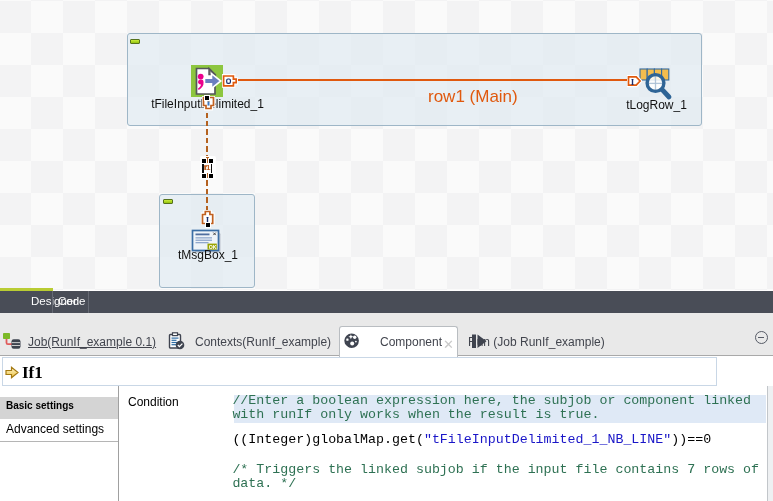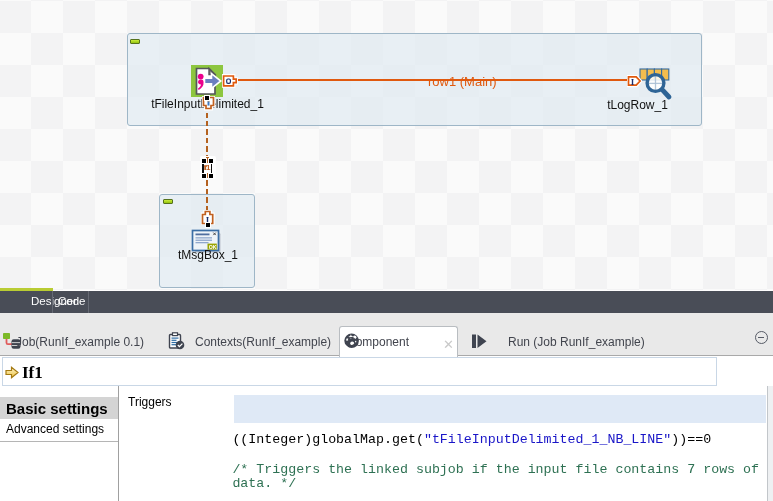--- a/index.html
+++ b/index.html
@@ -25,21 +25,21 @@
   border:1px solid #55711c;
   border-radius:1px;
 }
 .complabel { font-size:12px; color:#111; text-align:center; white-space:nowrap; }
 .handle { width:6px; height:6px; background:#000; border:1px solid #fff; z-index:7; }
 #dash1 {
   left:205.5px; top:87px; width:2.6px; height:126px;
   background:repeating-linear-gradient(180deg,#b4611f 0 5px,rgba(0,0,0,0) 5px 8.5px);
 }
 #mainline { left:235px; top:79px; width:393px; height:2px; background:#e0590e; }
-#rowlabel { left:398px; top:74px; width:67px; font-size:13px; color:#e0590e; white-space:nowrap;padding-left:30px; }
+#rowlabel { left:398px; top:87px; width:67px; font-size:17px; color:#e0590e; white-space:nowrap;padding-left:30px; }
 
 #greenstrip { left:0; top:288px; width:53px; height:3px; background:#b9cc33; }
 #darkbar { left:0; top:291px; width:773px; height:22px; background:#494d57; }
 #darkbar .tabsep { position:absolute; top:0; width:1px; height:22px; background:#666a74; }
 #darkbar .dtext { position:absolute; top:3.5px; font-size:11.5px; color:#fff; }
 
 #tabrow { left:0; top:313px; width:773px; height:43px; background:#e9e9e9; }
 #rowborder1 { left:0; top:355px; width:339px; height:1px; background:#a9a9a9; }
 #rowborder2 { left:458px; top:355px; width:315px; height:1px; background:#a9a9a9; }
 #activetab {
@@ -49,21 +49,21 @@
 .tabtext { font-size:12px; color:#42454e; white-space:nowrap; }
 
 #ifbox { left:2px; top:357px; width:715px; height:29px; background:#fff; border:1px solid #c9d7e6; }
 #iftitle { left:22px; top:363px; font-family:"Liberation Serif",serif; font-weight:bold; font-size:17px; color:#000; }
 
 #props { left:0; top:386px; width:773px; height:115px; background:#fff; }
 #sidegray { left:0; top:396.5px; width:118px; height:22.5px; background:#d4d4d4; }
 #sideline1 { left:0; top:416px; width:0; height:0; }
 #sideline2 { left:0; top:440.5px; width:118px; height:1px; background:#b5b5b5; }
 #vsep { left:118px; top:386px; width:1px; height:115px; background:#a0a0a0; }
-#basictxt { left:6px; top:400px; font-size:15px; font-weight:bold; color:#000; }
+#basictxt { left:6px; top:400px; font-size:10px; font-weight:bold; color:#000; }
 #advtxt { left:6px; top:421.5px; font-size:12px; color:#000; }
 #condtxt { left:128px; top:395px; font-size:12px; color:#000; }
 #codeband { left:234px; top:394.5px; width:532px; height:28.5px; background:#dfe9f6; }
 .codeblock {
   left:232.4px; font-family:"Liberation Mono",monospace;
   font-size:13.3px; line-height:14px; white-space:pre; color:#000;
 }
 .grn { color:#2e7153; }
 .blu { color:#1a16c8; }
 #gutter { left:767px; top:386px; width:6px; height:115px; background:#eef0f2; border-left:1px solid #c2c6ca; }
@@ -151,21 +151,21 @@
       <rect x="4.5" y="4.5" width="14" height="1.8" fill="#4f6f9f"></rect>
       <path d="M22.3 3.6 l2.5 2.5 m0 -2.5 l-2.5 2.5" stroke="#454545" stroke-width="1"></path>
       <rect x="4.5" y="8.2" width="16.5" height="1.3" fill="#8fa8cc"></rect>
       <rect x="4.5" y="10.6" width="16.5" height="1.3" fill="#8fa8cc"></rect>
       <rect x="4.5" y="13" width="13" height="1.3" fill="#8fa8cc"></rect>
       <rect x="16.5" y="14.6" width="9.3" height="6" fill="#9aa500"></rect>
       <text x="17.8" y="19.6" font-size="5.2" font-weight="bold" fill="#fff" font-family="Liberation Sans,sans-serif">OK</text>
     </svg>
 
     <div class="abs complabel" style="left:150px;top:97px;width:115px;">tFileInputDelimited_1</div>
-    <div class="abs complabel" style="left:606px;top:98px;width:63px;">tLogRow_1</div>
+    <div class="abs complabel" style="left:625px;top:98px;width:63px;">tLogRow_1</div>
     <div class="abs complabel" style="left:178px;top:248px;width:52px;">tMsgBox_1</div>
   </div>
 
   <div class="abs" id="greenstrip"></div>
   <div class="abs" id="darkbar">
     <div class="dtext" style="left:20px;padding-left:11px;">Designer</div>
     <div class="tabsep" style="left:52px;"></div>
     <div class="dtext" style="left:58px;">Code</div>
     <div class="tabsep" style="left:88px;"></div>
   </div>
@@ -177,21 +177,21 @@
   <div class="abs" id="rowborder1"></div>
   <div class="abs" id="rowborder2"></div>
 
   <svg class="abs" style="left:2px;top:332px;" width="19" height="18" viewBox="0 0 19 18">
     <rect x="1" y="1" width="7" height="6" rx="0.8" fill="#7cb927"></rect>
     <path d="M4.5 7 v3.8 q0 1.4 1.4 1.4 h4.2" stroke="#e05c5c" fill="none" stroke-width="1.8"></path>
     <rect x="9.5" y="7.2" width="9" height="9.6" rx="2.2" fill="#3d434e"></rect>
     <rect x="10" y="10.2" width="8" height="0.9" fill="#dcdcdc"></rect>
     <rect x="10" y="13.1" width="8" height="0.9" fill="#dcdcdc"></rect>
   </svg>
-  <div class="abs tabtext" style="left:16px;top:335px;">Job(RunIf_example 0.1)</div>
+  <div class="abs tabtext" style="left:28px;top:335px;text-decoration:underline;">Job(RunIf_example 0.1)</div>
   <svg class="abs" style="left:167px;top:332px;" width="18" height="18" viewBox="0 0 18 18">
     <rect x="2.5" y="2.5" width="11" height="13.5" rx="1" fill="#fff" stroke="#3f4450" stroke-width="1.4"></rect>
     <rect x="5.5" y="0.8" width="5" height="2.8" fill="#fff" stroke="#3f4450" stroke-width="1.2"></rect>
     <g fill="#2e6da4">
       <rect x="4.5" y="5.5" width="7" height="1.2"></rect>
       <rect x="4.5" y="7.7" width="5" height="1.2"></rect>
       <rect x="4.5" y="9.9" width="7" height="1.2"></rect>
       <rect x="4.5" y="12.1" width="5" height="1.2"></rect>
     </g>
     <circle cx="13" cy="13" r="4.3" fill="#3f4450"></circle>
@@ -200,27 +200,27 @@
   <div class="abs tabtext" style="left:195px;top:335px;">Contexts(RunIf_example)</div>
   <svg class="abs" style="left:344px;top:332.5px;" width="16" height="16" viewBox="0 0 16 16">
     <circle cx="7.6" cy="7.8" r="7.3" fill="#3f4450"></circle>
     <path d="M-1 9.2 L6.8 16.6 L-1 16.6 z" fill="#ffffff"></path>
     <path d="M6.9 1.2 l0.7 1.8 1.8 0.7 -1.8 0.7 -0.7 1.8 -0.7 -1.8 -1.8 -0.7 1.8 -0.7 z" fill="#fff"></path>
     <circle cx="10.7" cy="4.3" r="1.7" fill="#fff"></circle>
     <circle cx="11.9" cy="8.6" r="0.9" fill="#fff"></circle>
     <circle cx="8.2" cy="10.6" r="2" fill="#fff"></circle>
     <rect x="2.3" y="5.5" width="2.2" height="2.2" rx="0.5" fill="#fff"></rect>
   </svg>
-  <div class="abs tabtext" style="left:347px;top:335px;">Component</div>
+  <div class="abs tabtext" style="left:380px;top:335px;">Component</div>
   <div class="abs" style="left:443px;top:337px;font-size:13px;color:#c9c9c9;">✕</div>
   <svg class="abs" style="left:472px;top:334px;" width="15" height="15" viewBox="0 0 15 15">
     <rect x="0" y="0.5" width="4" height="13.5" fill="#3f4450"></rect>
     <path d="M5.5 0.5 L14.5 7.2 L5.5 14 z" fill="#3f4450"></path>
   </svg>
-  <div class="abs tabtext" style="left:508px;top:335px;">Run (Job RunIf_example)</div>
+  <div class="abs tabtext" style="left:468px;top:335px;">Run (Job RunIf_example)</div>
   <div class="abs" style="left:755px;top:331px;width:13px;height:13px;border:1.4px solid #565b66;border-radius:50%;">
     <div style="position:absolute;left:2.2px;top:4.6px;width:6px;height:1.4px;background:#565b66;"></div>
   </div>
 
   <div class="abs" id="ifbox"></div>
   <svg class="abs" style="left:5px;top:366px;" width="14" height="13" viewBox="0 0 14 13">
     <defs>
         <linearGradient id="ag" x1="0" y1="0" x2="0" y2="1">
       <stop offset="0" stop-color="#fdf4cf"></stop>
           <stop offset="1" stop-color="#eec33e"></stop>
@@ -230,19 +230,21 @@
   </svg>
   <div class="abs" id="iftitle">If1</div>
 
   <div class="abs" id="props"></div>
   <div class="abs" id="sidegray"></div>
   <div class="abs" id="sideline1"></div>
   <div class="abs" id="sideline2"></div>
   <div class="abs" id="vsep"></div>
   <div class="abs" id="basictxt">Basic settings</div>
   <div class="abs" id="advtxt">Advanced settings</div>
-  <div class="abs" id="condtxt">Triggers</div>
+  <div class="abs" id="condtxt">Condition</div>
   <div class="abs" id="codeband"></div>
+  <div class="abs codeblock grn" style="top:393.8px;">//Enter a boolean expression here, the subjob or component linked
+with runIf only works when the result is true.</div>
   <div class="abs codeblock" style="top:433.3px;">((Integer)globalMap.get(<span class="blu">"tFileInputDelimited_1_NB_LINE"</span>))==0</div>
   <div class="abs codeblock grn" style="top:462.6px;">/* Triggers the linked subjob if the input file contains 7 rows of
 data. */</div>
   <div class="abs" id="gutter"></div>
 </div>
 
 </body></html>

